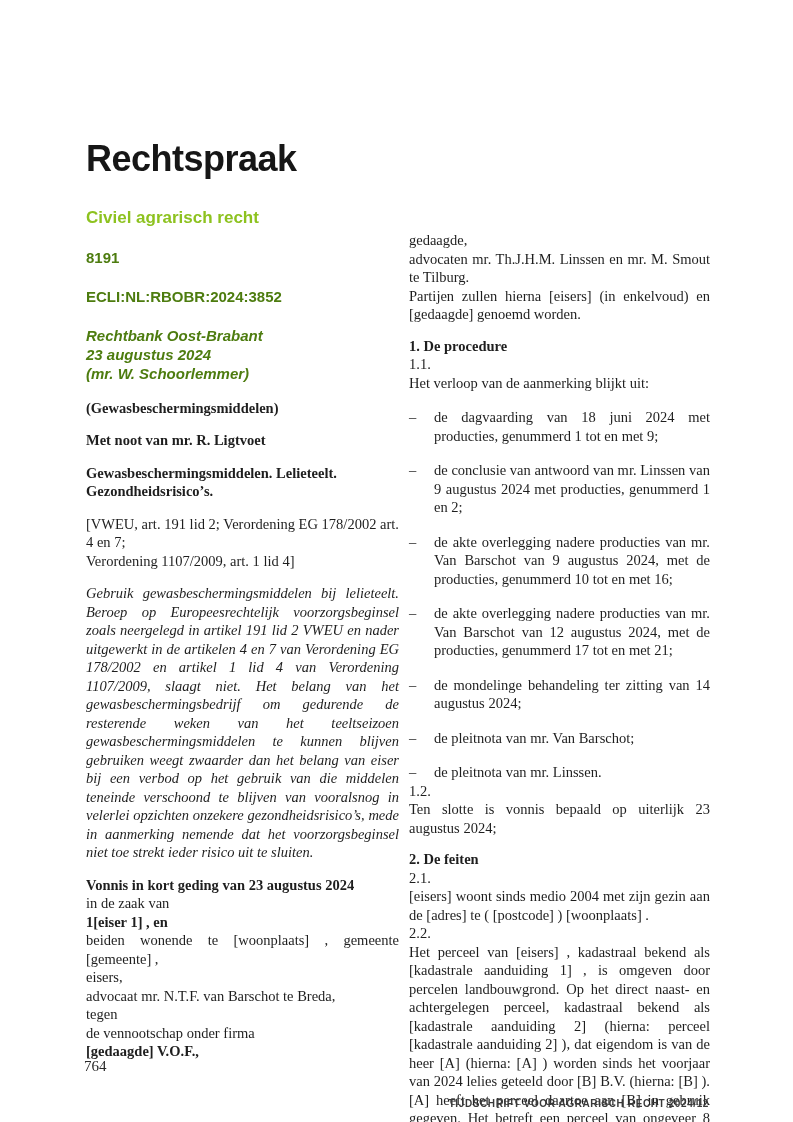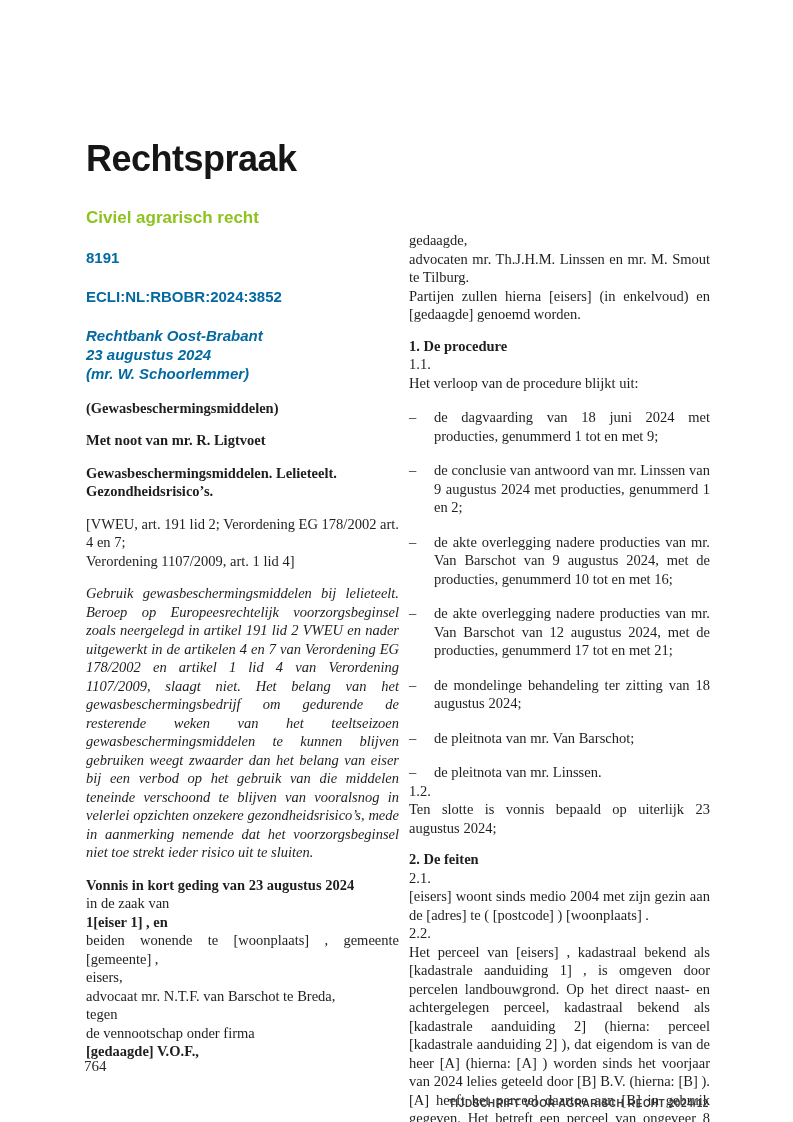--- a/index.html
+++ b/index.html
@@ -29,21 +29,21 @@
   .rubric {
     font-family: "Liberation Sans", "DejaVu Sans", sans-serif;
     font-weight: 700;
     font-size: 17px;
     margin: 0 0 20px 0;
   }
   .sans-bold {
     font-family: "Liberation Sans", "DejaVu Sans", sans-serif;
     font-weight: 700;
     font-size: 15px;
-    color: #0369a1;
+    color: #4d7c0f;
     margin: 0 0 20px 0;
     line-height: 19px;
   }
   .court-block { white-space: pre-line; margin: 7px 0 16px 0; font-style: italic; }
   .serif { font-size: 14.5px; line-height: 18.5px; margin: 0 0 14px 0; }
   .serif-bold { font-weight: 700; }
   .justify { text-align: justify; }
   .italic { font-style: italic; }
   .pre { white-space: pre-line; }
   .tight { margin: 0; }
@@ -138,27 +138,27 @@
 
     <div class="block-gap">
       <div class="party-line">gedaagde,</div>
       <div class="party-line justify">advocaten mr. Th.J.H.M. Linssen en mr. M. Smout te Tilburg.</div>
       <div class="party-line justify">Partijen zullen hierna [eisers] (in enkelvoud) en [gedaagde] genoemd worden.</div>
     </div>
 
     <div class="block-gap">
       <div class="serif serif-bold tight">1. De procedure</div>
       <div class="party-line">1.1.</div>
-      <div class="party-line">Het verloop van de procedure blijkt uit:</div>
+      <div class="party-line">Het verloop van de aanmerking blijkt uit:</div>
       <ul class="dash-list">
         <li>de dagvaarding van 18 juni 2024 met producties, genummerd 1 tot en met 9;</li>
         <li>de conclusie van antwoord van mr. Linssen van 9 augustus 2024 met producties, genummerd 1 en 2;</li>
         <li>de akte overlegging nadere producties van mr. Van Barschot van 9 augustus 2024, met de producties, genummerd 10 tot en met 16;</li>
         <li>de akte overlegging nadere producties van mr. Van Barschot van 12 augustus 2024, met de producties, genummerd 17 tot en met 21;</li>
-        <li>de mondelinge behandeling ter zitting van 18 augustus 2024;</li>
+        <li>de mondelinge behandeling ter zitting van 14 augustus 2024;</li>
         <li>de pleitnota van mr. Van Barschot;</li>
         <li>de pleitnota van mr. Linssen.</li>
       </ul>
       <div class="party-line">1.2.</div>
       <div class="party-line justify">Ten slotte is vonnis bepaald op uiterlijk 23 augustus 2024;</div>
     </div>
 
     <div>
       <div class="serif serif-bold tight">2. De feiten</div>
       <div class="party-line">2.1.</div>

